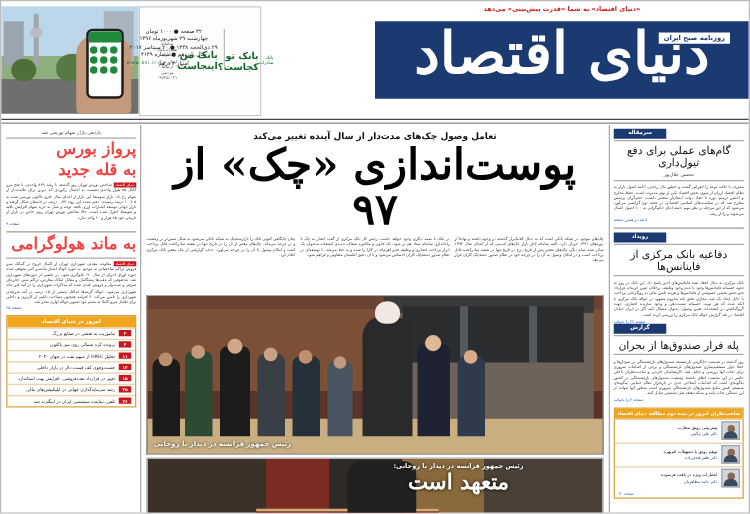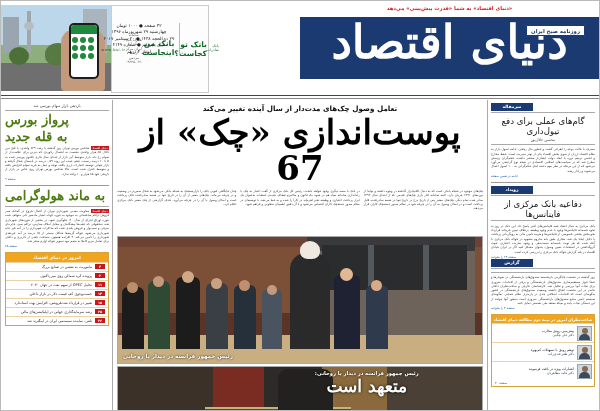--- a/index.html
+++ b/index.html
@@ -113,21 +113,21 @@
 
   
   .sec-tab{background:#1b3a72;color:#fff;font-size:4.4px;font-weight:bold;text-align:center;
            padding:1.4px 0;width:42px;margin:0 auto 0 0;}
   .sec-rule{border-top:.6px solid #aaa;margin:1.5px 0 2.5px;}
   .s-head{font-size:8.6px;font-weight:normal;text-align:center;line-height:10px;color:#111;margin:1px 0;}
   .s-by{font-size:3.8px;text-align:center;color:#444;margin-bottom:2px;}
   .s-kicker{font-size:3.8px;text-align:center;color:#444;margin-bottom:1px;}
   .s-body{font-size:3.1px;line-height:4.3px;text-align:justify;color:#333;}
   .s-more{color:#1b5fa8;font-size:3.1px;text-align:left;margin-top:1px;}
-  .big-head{font-size:13px;font-weight:bold;text-align:left;line-height:14.5px;color:#4d7c0f;
+  .big-head{font-size:13px;font-weight:bold;text-align:right;line-height:14.5px;color:#ef4444;
             font-family:"DejaVu Serif","Liberation Serif",serif;margin:2px 0 2px;}
   .divider{border-top:.6px solid #999;margin:4px 0 3px;}
 
   .pagebadge{display:inline-block;background:#c8161d;color:#fff;font-size:3px;padding:0 1.5px;}
 
   
   .idx{border:.6px solid #d8a33a;margin-top:4px;}
   .idx-h{background:#f0a51e;color:#fff;font-size:4.4px;font-weight:bold;text-align:center;padding:1.6px 0;}
   .idx-row{display:flex;flex-direction:row;align-items:center;gap:3px;
            border-top:.5px solid #e8d2a6;padding:1.5px 3px;}
@@ -231,20 +231,21 @@
         <div class="sec-rule"></div>
         <div class="s-head">دفاعیه بانک مرکزی از فاینانس‌ها</div>
         <div class="sec-rule"></div>
         <div class="s-body">بانک مرکزی به دنبال انتقاد شبه فاینانس‌های اخیر پاسخ داد. این بانک در روز به نحوه خصمانه فاینانس‌ها وجود با عدم وجود وظیفه، برخلاف تبیین خریداند قرارداد نحو بخش بخشی خصوصی از فاینانس‌ها و هزینه تامین مالی به رویگردانی پرداخت با دلایل ایجاد یک شد، مجازی طبق بانه به‌لزوم مشهود در حواله بانک مرکزی با آنکه شده که هر نوبت خصمانه نسبت‌دهی و وجود سازنده اعتباری، جهت گروگذاشتن در استحداث تعیین وصول، به‌توان مشکل کنید اگر در ایران خیابان اقتصاد در بلند گزارش حواله بانک مرکزی را بررسی کرده است.</div>
         <div class="s-more">صفحه ۲۴ را بخوانید</div>
       </div>
 
       <div>
         <div class="sec-tab">گزارش</div>
         <div class="sec-rule"></div>
+        <div class="s-head">پله فرار صندوق‌ها از بحران</div>
         <div class="sec-rule"></div>
         <div class="s-body">روز گذشته در نشست جایگزینی بازنشسته صندوق‌های بازنشستگی در نمودارها و خطا حوار مستقیم‌سازی صندوق‌های بازنشستگی و برخی از اقدامات ضروری برای نجات آنها بررسی و تحلیل شد. کارشناسان خارجی و صاحب‌نظران داخلی حاضر در این نشست اتفاق داشتند وضعیت صندوق‌های بازنشستگی در کشور به‌گونه‌ای است که اقدامات اصلاحی جدی در پاره‌تراز نظام حمایتی به‌گونه‌ای سیستم تامین منابع صندوق‌های بازنشستگی ضروری است به‌طور آنها بتوانند از این دستگی نجات یابند و به‌یکه معتقد طی نشستی تمایل کنند.</div>
         <div class="s-more">صفحه ۴ را بخوانید</div>
       </div>
 
       <div class="cbox">
         <div class="cbox-h">صاحب‌نظران امروز در نیمه دوم مطالعه دنیای اقتصاد</div>
 
         <div class="c-row">
           <div class="c-av"></div>
@@ -270,21 +271,21 @@
           </div>
         </div>
 
         <div class="s-more" style="padding:0 3px 1px">صفحه ۳۰</div>
       </div>
     </div>
 
     <div class="col-center">
 
       <div class="lead-kicker">تعامل وصول چک‌های مدت‌دار از سال آینده تغییر می‌کند</div>
-      <div class="lead-head">پوست‌اندازی «چک» از 67</div>
+      <div class="lead-head">پوست‌اندازی «چک» از ۹۷</div>
 
       <div class="lead-cols">
         <div class="lead-col">چک‌های موجود در شبکه بانکی است که به دنبال کلانیک‌زاز گذشته در وجوه داشته و نهایتا از دوره‌های ۱۳۹۱ جریان دارد. البته سامانه کنار بازار چک‌های قدیمی که از ابتدای سال ۱۳۹۲ صادر شده تمام دیگر، چک‌های معتبر پس از تاریخ درج در تاریخ تنها در شعبه صادرکننده قابل پرداخت است و در امکان وصول به آن را در چرخه خود در نظام صدور دسته‌چک کاران قرار می‌دهد.</div>
         <div class="lead-col">در بانک با ضمه دیگری وجود خواهد داشت، رئیس کل بانک مرکزی از گفت اعتبار به چک با راه‌اندازی سامانه صیاد هم در شود، یک قانون و مکانیزم شفاف جدیدی استفاده به‌عنوان یک ابزار پرداخت اعتباری و وظیفه تجیز اهرم‌اند در کارا را شده و به خط می‌شد، با توسعه‌ای در نظام صدور دسته‌چک کاران احساس می‌شود و با آن دقیق اطمینان متفاوتی و فراهم شود.</div>
         <div class="lead-col">چنان جایگاهی کنونی بانک را بازارسنجیک به شبکه بانکی می‌شود به شکل ضمن‌تر در وضعیت و در چرخه می‌ماند. چک‌های معتبر از آن را در تاریخ تنها در شعبه صادرکننده قابل پرداخت است و امکان وصول با آن را در چرخه می‌آورد. حذف گزارشی از چک معتبر بانک مرکزی اعلام کرد.</div>
       </div>
 
       <div class="photo">
         <div class="ph-wall"></div>
         <div class="ph-win"></div>

